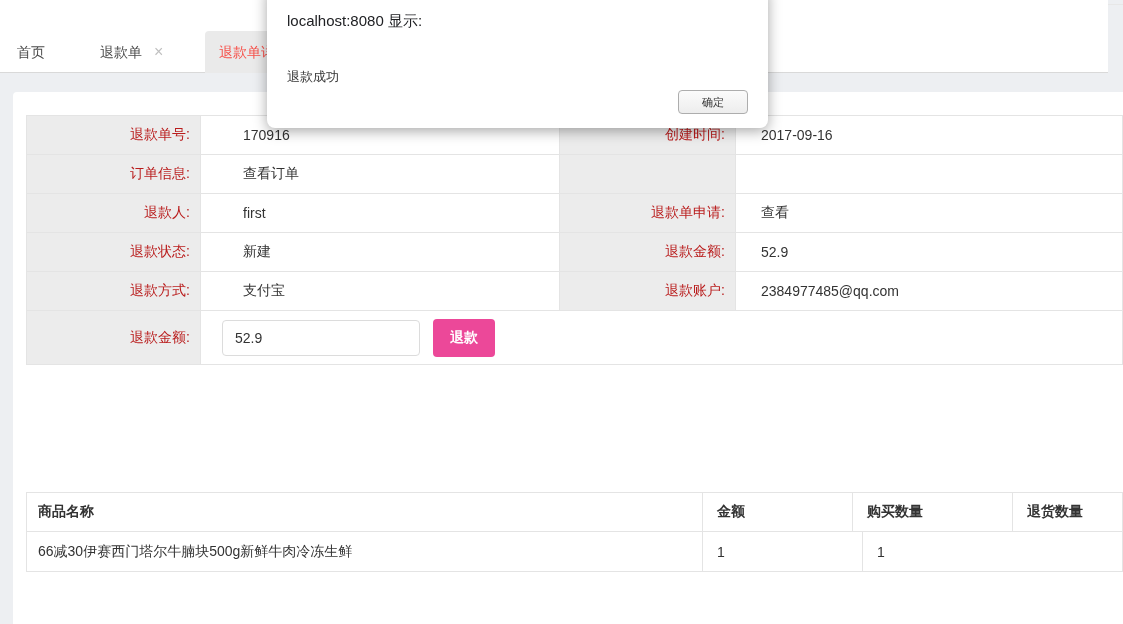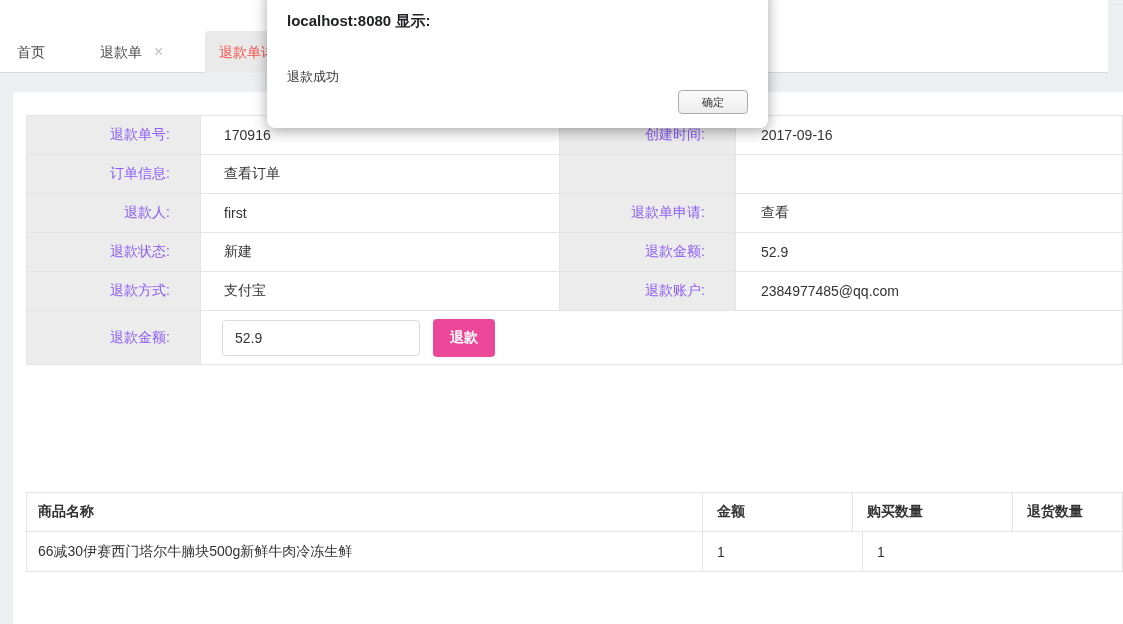--- a/index.html
+++ b/index.html
@@ -20,23 +20,23 @@
   .tab-active { left:205px; width:160px; background:#eaeaea; border-radius:4px 4px 0 0; color:#f75049; padding-left:14px; }
 
   
   .card { position:absolute; left:13px; top:92px; width:1110px; height:532px; background:#fff; border-radius:4px 0 0 0; }
 
   
   .detail-table { position:absolute; left:26px; top:115px; width:1097px; border:1px solid #e4e4e4; background:#fff; }
   .drow { display:flex; height:39px; border-bottom:1px solid #e4e4e4; }
   .drow:last-child { height:53px; border-bottom:none; }
   .dcell { display:flex; align-items:center; font-size:14px; border-right:1px solid #e4e4e4; }
-  .dlabel { background:#ececec; color:#8b5cf6; justify-content:flex-end; padding-right:30px; }
+  .dlabel { background:#ececec; color:#b91c1c; justify-content:flex-end; padding-right:10px; }
   .dlabel1 { width:174px; }
-  .dvalue1 { width:359px; padding-left:23px; }
+  .dvalue1 { width:359px; padding-left:42px; }
   .dlabel2 { width:176px; }
   .dvalue2 { flex:1; padding-left:25px; border-right:none; }
   .dspan { flex:1; border-right:none; padding-left:21px; display:flex; align-items:center; gap:13px; }
   .link-plain { cursor:pointer; }
 
   .amount-input { width:198px; height:36px; border:1px solid #dcdcdc; border-radius:4px; padding-left:12px; font-size:14px; color:#333; font-family:"Liberation Sans", sans-serif; outline:none; background:#fff; }
   .refund-btn { width:62px; height:38px; background:#ec4899; color:#fff; border:none; border-radius:4px; font-size:14px; font-weight:bold; cursor:pointer; font-family:"Liberation Sans", sans-serif; }
 
   
   .products-table { position:absolute; left:26px; top:492px; width:1097px; border:1px solid #e4e4e4; background:#fff; font-size:14px; }
@@ -45,21 +45,21 @@
   .ptitle { display:flex; align-items:center; padding-left:11px; font-weight:bold; color:#333; width:100%; }
   .pcell { display:flex; align-items:center; padding-left:14px; border-right:1px solid #e4e4e4; }
   .pcol1 { width:676px; padding-left:11px; }
   .pcol2 { width:150px; }
   .pcol3 { width:160px; }
   .pcol4 { flex:1; border-right:none; }
   .phead { font-weight:bold; }
 
   
   .dialog { position:absolute; left:267px; top:-14px; width:501px; height:142px; background:#fff; border-radius:8px; box-shadow:0 3px 14px rgba(0,0,0,0.35); z-index:50; }
-  .dialog-title { position:absolute; left:20px; top:26px; font-size:15px; color:#202124;font-weight:bold; }
+  .dialog-title { position:absolute; left:20px; top:26px; font-size:15px; color:#202124; }
   .dialog-message { position:absolute; left:20px; top:82px; font-size:13px; color:#333; }
   .dialog-confirm { position:absolute; right:20px; bottom:14px; width:70px; height:24px; font-size:11px; color:#333; background:linear-gradient(#fbfbfb,#ededed); border:1px solid #adadad; border-radius:4px; cursor:pointer; font-family:"Liberation Sans", sans-serif; }
 </style>
 </head>
 <body>
 
 <div class="page">
 
   <div class="top-hairline"></div>
 

